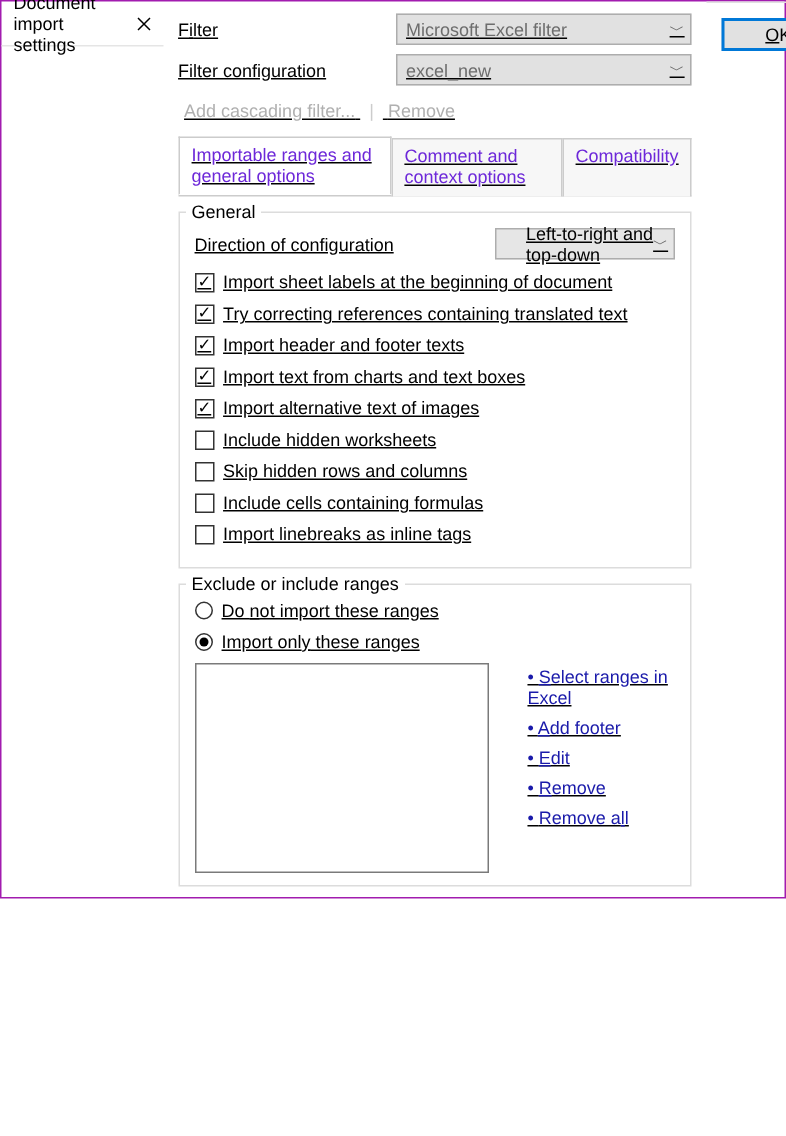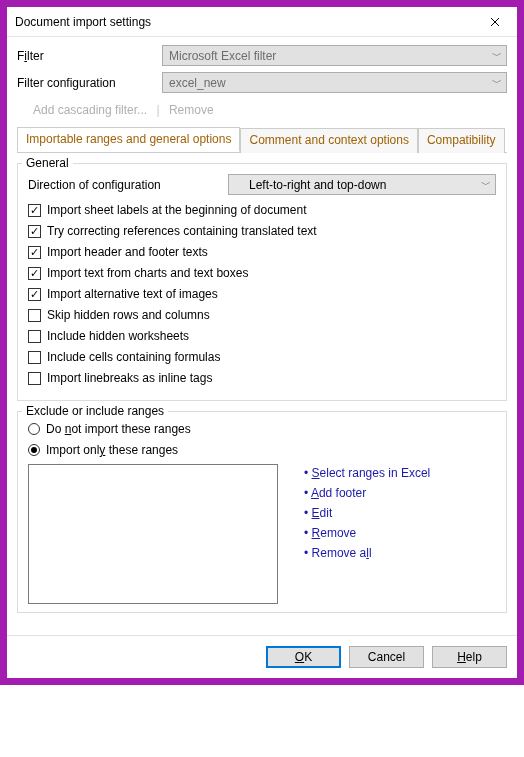--- a/index.html
+++ b/index.html
@@ -6,83 +6,83 @@
   html, body {
     margin: 0; padding: 0;
     font-family: "Segoe UI", Tahoma, sans-serif;
     font-size: 12px;
     color: #000;
     background: #fff;
     width: 524px; height: 757px;
     overflow: hidden;
   }
   .window {
-    width: 524px; height: 685px;
-    border: 7px solid #a21caf;
+    width: 524px; height: 599px;
+    border: 1px solid #a21caf;
     background: #fff;
-    display: flex; flex-direction: column;
+    display: flex; flex-direction: row;
   }
   .titlebar {
     height: 30px;
     display: flex; align-items: center; justify-content: space-between;
     padding: 0 0 0 8px;
     border-bottom: 1px solid #e5e5e5;
   }
   .titlebar .title { font-size: 12px; }
   .titlebar .close {
     width: 45px; height: 29px;
     display:flex; align-items:center; justify-content:center;
     font-size: 14px; color:#000;
   }
   .content {
     flex: 1;
     padding: 8px 10px 0 10px;
-    display:flex; flex-direction:column;
+    display:flex; flex-direction:column;text-decoration:underline;
   }
   .row {
     display:flex; align-items:center;
     margin-bottom: 6px;
   }
   .row > label {
     width: 145px;
   }
   .combo {
     flex:1;
     height: 21px;
     border: 1px solid #adadad;
     background: #e1e1e1;
     display:flex; align-items:center; justify-content:space-between;
     padding: 0 4px 0 6px;
     color:#6d6d6d;
   }
   .combo.disabled { background:#e1e1e1; color:#6d6d6d; }
   .combo .chev { font-size:10px; color:#666; }
   .linkrow {
-    margin: 4px 0 10px 16px;
+    margin: 4px 0 10px 4px;
     color:#b0b0b0;
     font-size:12px;
   }
   .linkrow span { color:#b0b0b0; }
   .linkrow .sep { margin: 0 6px; color:#ccc; }
 
   
   .tabs {
     display:flex;
     border-bottom: 1px solid #ccc;
     margin-bottom: 10px;
   }
   .tab {
     padding: 4px 8px;
     border: 1px solid #ccc;
     border-bottom: none;
     background:#f7f7f7;
     margin-right:0px;
     position:relative;
     top:1px;
-    color:#a16207;
+    color:#6d28d9;
   }
   .tab.active {
     background:#fff;
     border-bottom: 1px solid #fff;
     z-index:2;
     padding: 4px 8px 5px 8px;
     top:0;
   }
 
   
@@ -245,25 +245,25 @@
       <div class="check">
           <span class="box checked"></span>
           <span>Import text from charts and text boxes</span>
         </div>
       <div class="check">
           <span class="box checked"></span>
           <span>Import alternative text of images</span>
         </div>
       <div class="check">
           <span class="box"></span>
+          <span>Include hidden worksheets</span>
+        </div>
+      <div class="check">
+          <span class="box"></span>
           <span>Skip hidden rows and columns</span>
-        </div>
-      <div class="check">
-          <span class="box"></span>
-          <span>Include hidden worksheets</span>
         </div>
       <div class="check">
           <span class="box"></span>
           <span>Include cells containing formulas</span>
         </div>
       <div class="check">
           <span class="box"></span>
           <span>Import linebreaks as inline tags</span>
         </div>
     </div>

